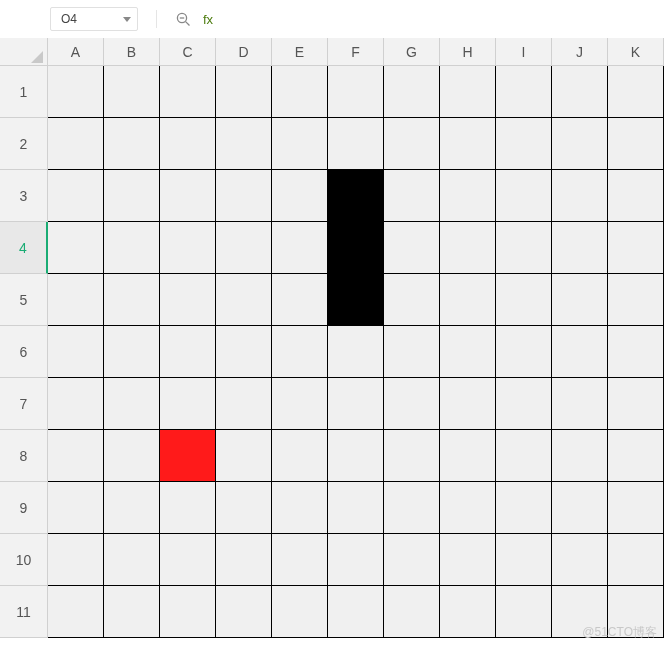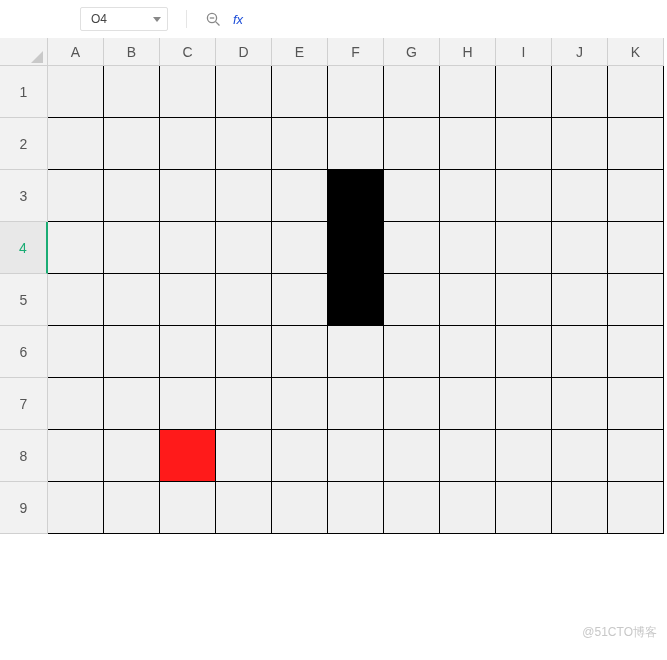--- a/index.html
+++ b/index.html
@@ -5,26 +5,26 @@
   * { box-sizing: border-box; }
   html, body { margin:0; padding:0; font-family: Arial, "Segoe UI", sans-serif; background:#ffffff; color:#333; }
   .wrap { width:667px; height:660px; position:relative; background:#ffffff; overflow:hidden; }
 
   
   .toolbar { height:38px; display:flex; align-items:center; padding:0 12px; gap:14px; font-size:13px; }
   .tool-slot-left { width:24px; height:16px; }
   .name-box {
     display:flex; align-items:center; justify-content:space-between;
     width:88px; height:24px; background:#ffffff; border:1px solid #e0e0e0;
-    border-radius:2px; padding:0 6px 0 10px; font-size:12px; color:#444;margin-left:30px;
+    border-radius:2px; padding:0 6px 0 10px; font-size:12px; color:#444;
   }
   .name-box .chev { color:#888; font-size:9px; }
   .divider-v { width:1px; height:18px; background:#e5e5e5; margin:0 4px; }
   .zoom-icon { width:16px; height:16px; display:flex; align-items:center; justify-content:center; color:#777; }
-  .fx-label { font-style:italic; font-size:13px; color:#1d4ed8; margin-left:-2px; }
+  .fx-label { font-size:13px; color:#4d7c0f; margin-left:-2px; }
   .formula-input {
     flex:1; height:24px; border:none; outline:none; font-size:13px; color:#333;
     background:transparent;
   }
 
   
   .grid { display:flex; flex-direction:column; }
 
   .col-headers { display:flex; height:28px; }
   .corner {
@@ -228,17 +228,45 @@
           <div class="cell"></div>
           <div class="cell"></div>
           <div class="cell"></div>
           <div class="cell"></div>
           <div class="cell"></div>
           <div class="cell"></div>
           <div class="cell"></div>
           <div class="cell"></div>
           <div class="cell"></div>
         </div>
+        <div class="row">
+          <div class="row-header">10</div>
+          <div class="cell"></div>
+          <div class="cell"></div>
+          <div class="cell"></div>
+          <div class="cell"></div>
+          <div class="cell"></div>
+          <div class="cell"></div>
+          <div class="cell"></div>
+          <div class="cell"></div>
+          <div class="cell"></div>
+          <div class="cell"></div>
+          <div class="cell"></div>
+        </div>
+        <div class="row">
+          <div class="row-header">11</div>
+          <div class="cell"></div>
+          <div class="cell"></div>
+          <div class="cell"></div>
+          <div class="cell"></div>
+          <div class="cell"></div>
+          <div class="cell"></div>
+          <div class="cell"></div>
+          <div class="cell"></div>
+          <div class="cell"></div>
+          <div class="cell"></div>
+          <div class="cell"></div>
+        </div>
       </div>
   </div>
 
   <div class="watermark">@51CTO博客</div>
 </div>
 
 </body></html>

